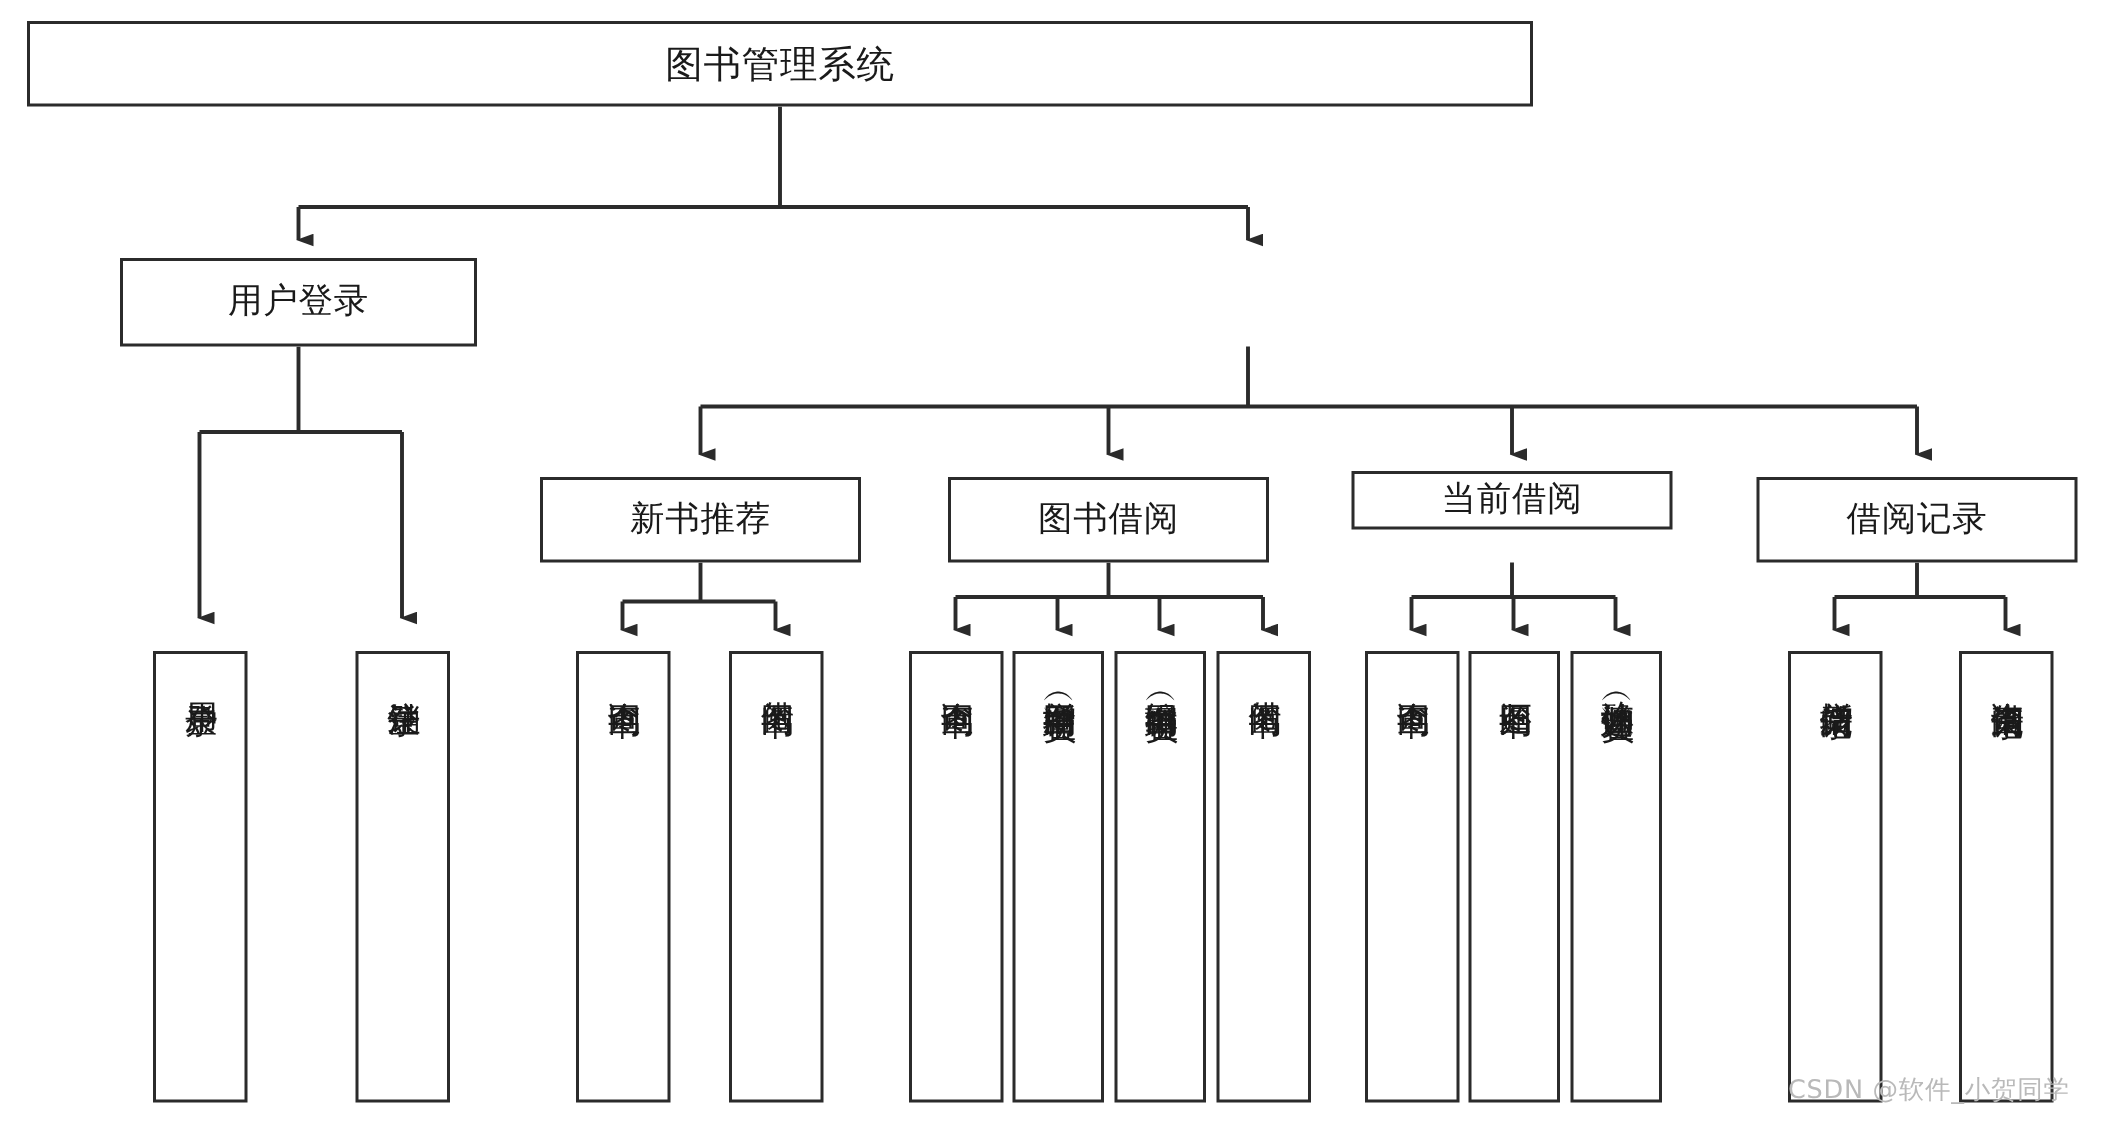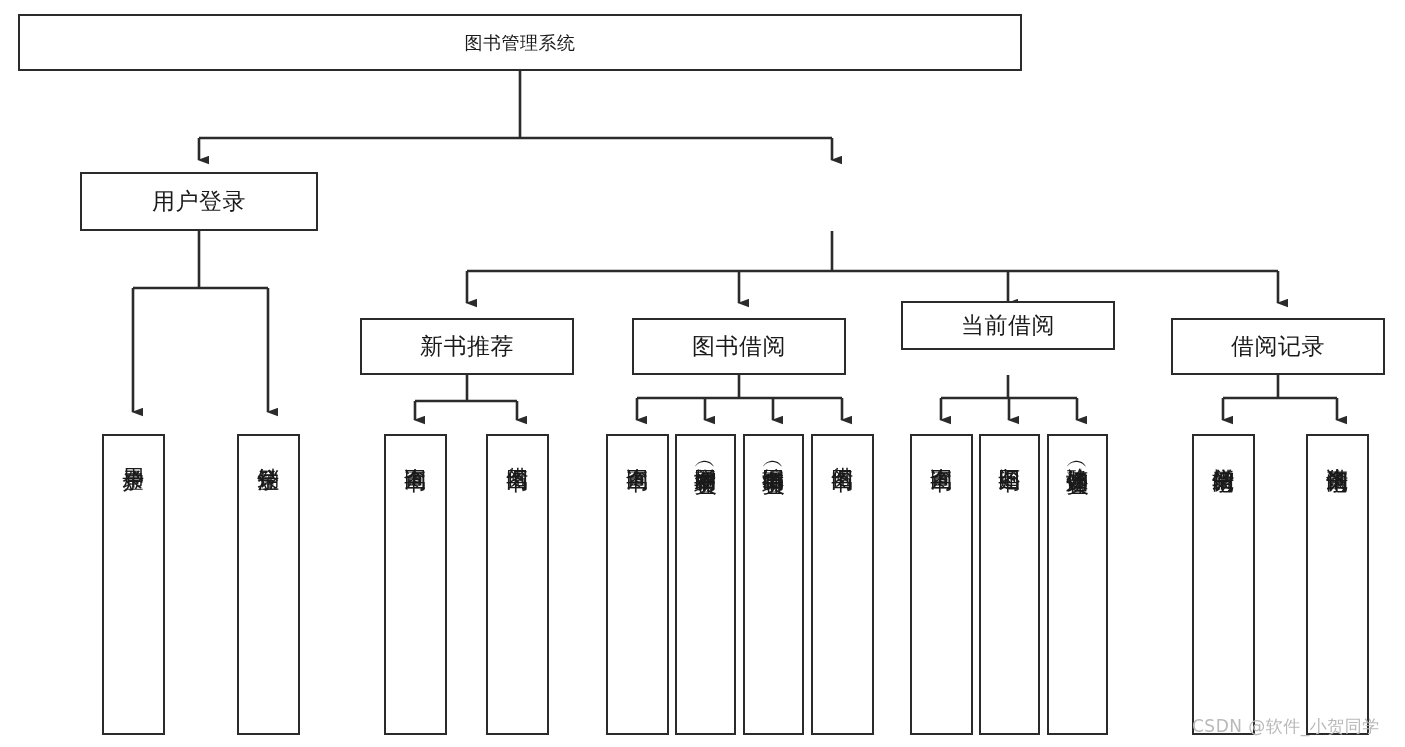--- a/index.html
+++ b/index.html
@@ -41,21 +41,21 @@
     text-align: center;
     line-height: 1.18;
     letter-spacing: 0.5px;
   }
   
   .node.horiz .node-label {
     font-size: 23px;
     writing-mode: horizontal-tb;
   }
   .node.root .node-label {
-    font-size: 18px;
+    font-size: 25px;
   }
   
   .node.vert {
     align-items: flex-start;
     justify-content: center;
     padding-top: 14px;
   }
   .node.vert .node-label {
     writing-mode: vertical-rl;
     text-orientation: upright;
@@ -135,21 +135,21 @@
   <div class="node horiz" style="left:80px; top:172px; width:238px; height:59px;">
     <span class="node-label">用户登录</span>
   </div>
 
   <div class="node horiz" style="left:632px; top:318px; width:214px; height:57px;">
     <span class="node-label">图书借阅</span>
   </div>
   <div class="node horiz" style="left:360px; top:318px; width:214px; height:57px;">
     <span class="node-label">新书推荐</span>
   </div>
-  <div class="node horiz" style="left:901px; top:301px; width:214px; height:49px;">
+  <div class="node horiz" style="left:901px; top:314px; width:214px; height:39px;">
     <span class="node-label">当前借阅</span>
   </div>
   <div class="node horiz" style="left:1171px; top:318px; width:214px; height:57px;">
     <span class="node-label">借阅记录</span>
   </div>
 
   <div class="node vert" style="left:102px; top:434px; width:63px; height:301px;">
     <span class="node-label">用户登录</span>
   </div>
   <div class="node vert" style="left:237px; top:434px; width:63px; height:301px;">

